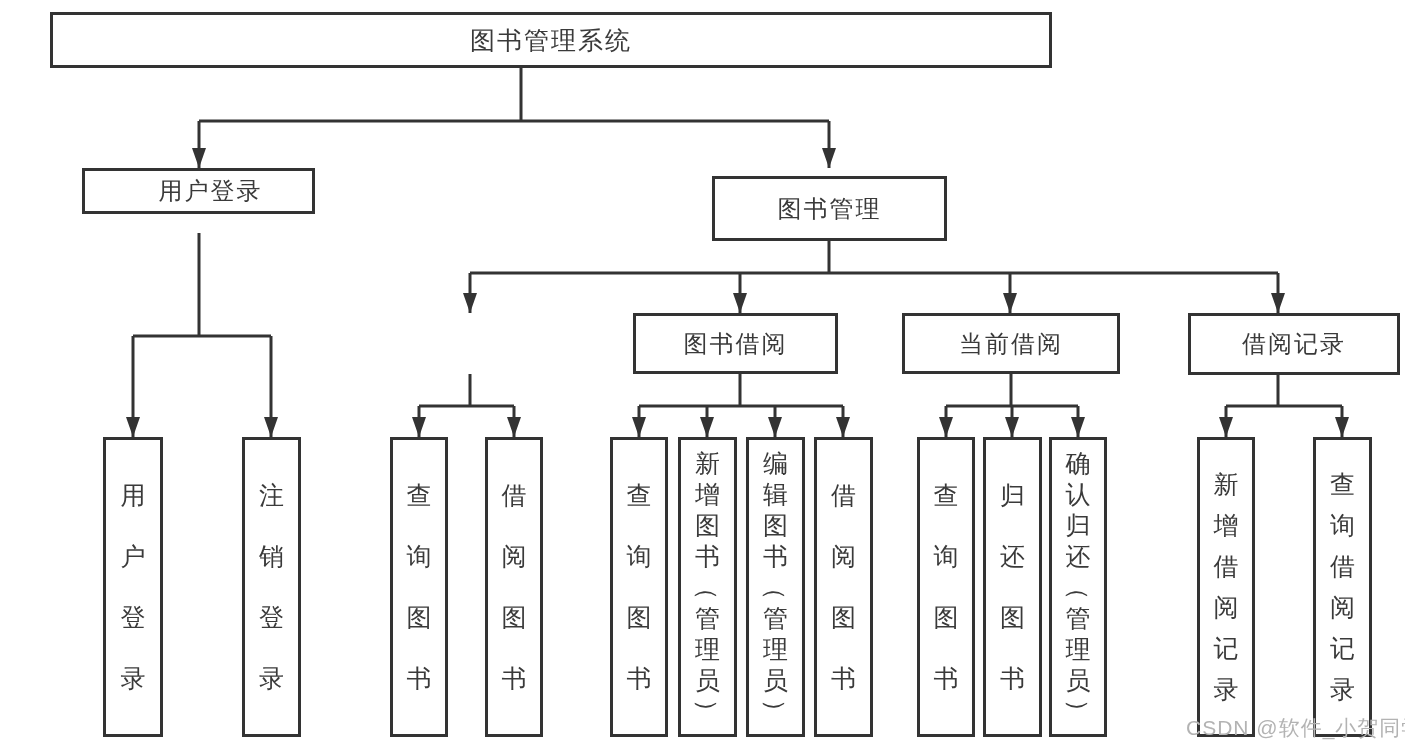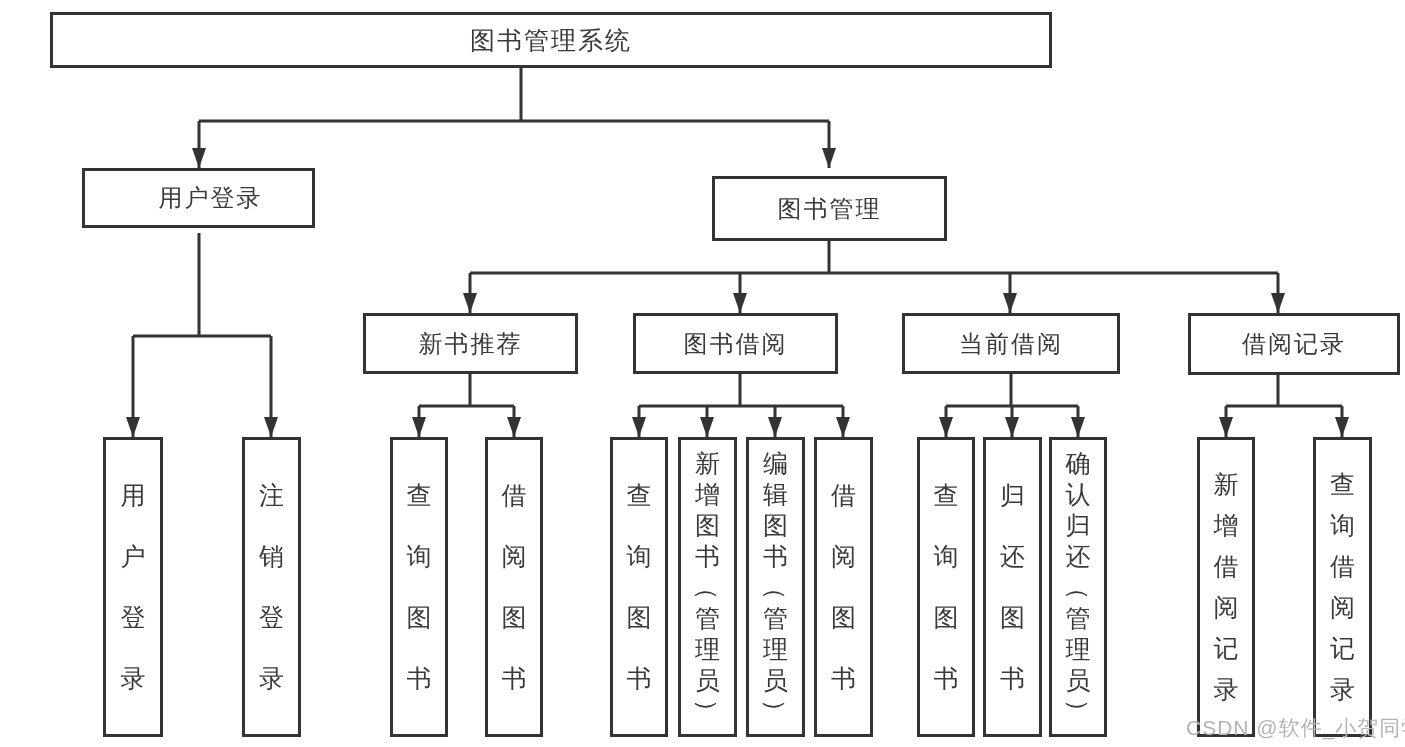--- a/index.html
+++ b/index.html
@@ -82,24 +82,23 @@
 
     <g stroke="#333333" stroke-width="3" fill="none">
       <path d="M1278,374 V406 M1226,406 H1342"></path>
       <line x1="1226" y1="406" x2="1226" y2="437" marker-end="url(#arr)"></line>
       <line x1="1342" y1="406" x2="1342" y2="437" marker-end="url(#arr)"></line>
     </g>
   </svg>
 
   <div class="box hbox root" style="left:20px;top:12px;width:1002px;height:56px;margin-left:30px;">图书管理系统</div>
 
-  <div class="box hbox" style="left:82px;top:168px;width:233px;height:60px;padding-left:24px;">用户登录</div>
+  <div class="box hbox" style="left:82px;top:168px;width:233px;height:46px;padding-left:24px;">用户登录</div>
   <div class="box hbox" style="left:712px;top:176px;width:235px;height:65px;">图书管理</div>
 
-  <div class="box hbox" style="left:363px;top:313px;width:215px;height:61px;">新书推荐</div>
   <div class="box hbox" style="left:633px;top:313px;width:205px;height:61px;">图书借阅</div>
   <div class="box hbox" style="left:902px;top:313px;width:218px;height:61px;">当前借阅</div>
   <div class="box hbox" style="left:1188px;top:313px;width:212px;height:62px;">借阅记录</div>
 
   <div class="box vbox gap-lg vsplit" style="left:103px;top:437px;width:60px;height:300px;">
       <span class="vchar">用</span>
       <span class="vchar">户</span>
       <span class="vchar">登</span>
       <span class="vchar">录</span>
     </div>

